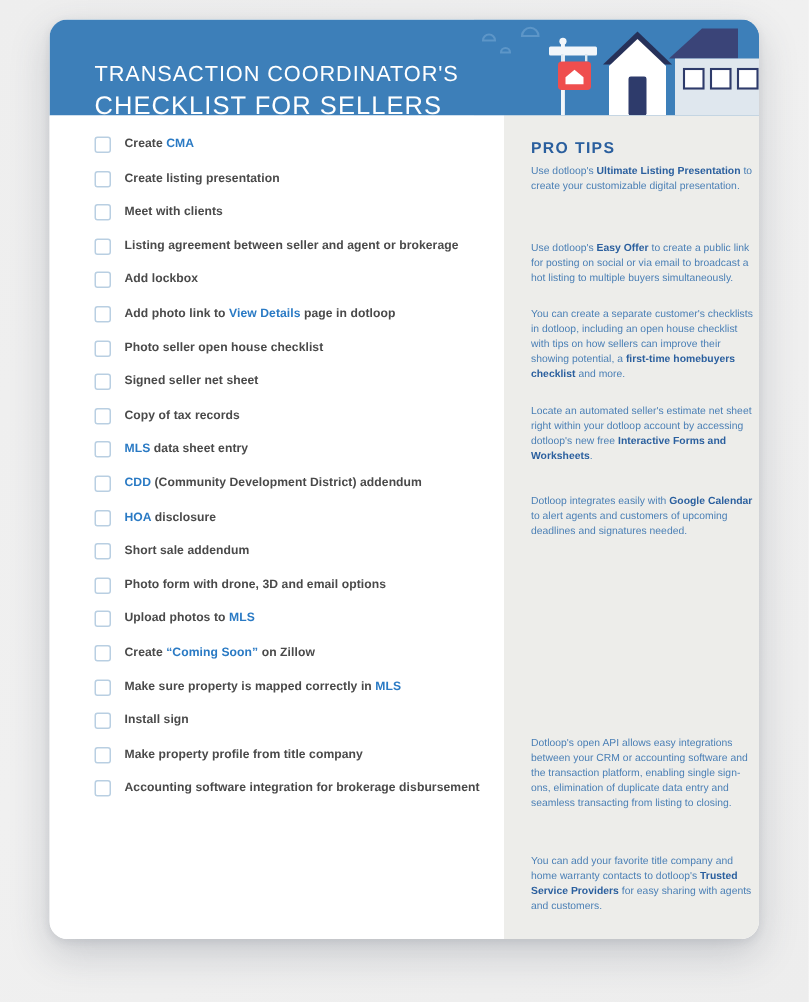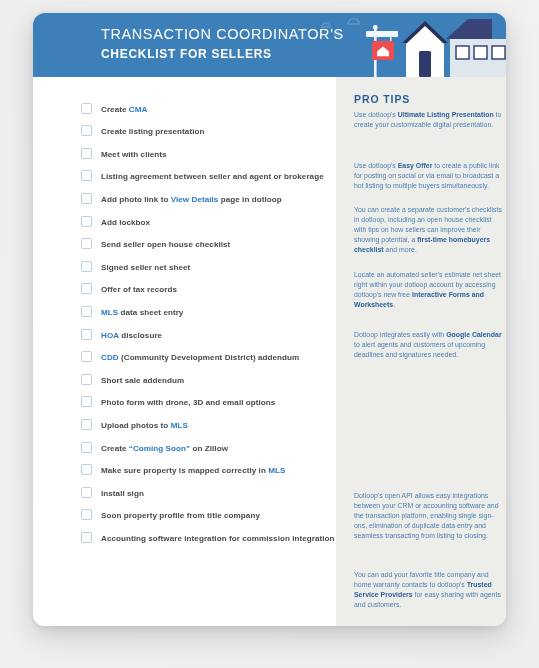--- a/index.html
+++ b/index.html
@@ -33,47 +33,46 @@
     background: #3d7fb9;
     overflow: hidden;
   }
   #header .hdr-gloss {
     position: absolute; right: -10px; top: -18px;
     width: 150px; height: 44px;
     background: rgba(255,255,255,0.10);
     border-radius: 22px;
   }
   #header .hdr-text {
-    position: absolute; left: 30px; top: 12px;
+    position: absolute; left: 30px; top: 28px;
     color: #ffffff;
     letter-spacing: 0.6px;
-    margin-left: 38px;
   }
   #header .hdr-line1 { font-size: 14.5px; font-weight: 400; line-height: 19px; }
-  #header .hdr-line2 { font-size: 12px; font-weight: bold; line-height: 21px; letter-spacing: 0.7px; }
+  #header .hdr-line2 { font-size: 17px; font-weight: normal; line-height: 21px; letter-spacing: 0.7px; }
 
   
   #illo { position: absolute; right: 0; top: 0; width: 190px; height: 64px; }
 
   
   #body { position: relative; display: flex; height: 549px; }
 
   #checklist {
     position: relative;
     width: 303px;
     padding: 14px 0 0 0;
     background: #ffffff;
     z-index: 3;
   }
   .row {
     position: relative;
     display: flex;
-    align-items: flex-end;
+    align-items: flex-start;
     height: 22.6px;
-    padding-left: 48px;
+    padding-left: 30px;
   }
   .cb {
     width: 11px; height: 11px;
     border: 1px solid #b9cfe2;
     border-radius: 2px;
     background: #fff;
     flex: 0 0 auto;
     margin-right: 9px;
   }
   .lbl {
@@ -217,52 +216,52 @@
           <div class="row">
             <span class="cb"></span>
             <span class="lbl">Meet with clients</span>
           </div>
           <div class="row">
             <span class="cb"></span>
             <span class="lbl">Listing agreement between seller and agent or brokerage</span>
           </div>
           <div class="row">
             <span class="cb"></span>
+            <span class="lbl">Add lockbox</span>
+          </div>
+          <div class="row">
+            <span class="cb"></span>
             <span class="lbl">Add photo link to <b>View Details</b> page in dotloop</span>
           </div>
           <div class="row">
             <span class="cb"></span>
-            <span class="lbl">Add lockbox</span>
-          </div>
-          <div class="row">
-            <span class="cb"></span>
-            <span class="lbl">Send seller open house checklist</span>
+            <span class="lbl">Photo seller open house checklist</span>
           </div>
           <div class="row">
             <span class="cb"></span>
             <span class="lbl">Signed seller net sheet</span>
           </div>
           <div class="row">
             <span class="cb"></span>
-            <span class="lbl">Offer of tax records</span>
+            <span class="lbl">Copy of tax records</span>
           </div>
           <div class="row">
             <span class="cb"></span>
             <span class="lbl"><b>MLS</b> data sheet entry</span>
           </div>
           <div class="row">
             <span class="cb"></span>
+            <span class="lbl"><b>CDD</b> (Community Development District) addendum</span>
+          </div>
+          <div class="row">
+            <span class="cb"></span>
             <span class="lbl"><b>HOA</b> disclosure</span>
           </div>
           <div class="row">
             <span class="cb"></span>
-            <span class="lbl"><b>CDD</b> (Community Development District) addendum</span>
-          </div>
-          <div class="row">
-            <span class="cb"></span>
             <span class="lbl">Short sale addendum</span>
           </div>
           <div class="row">
             <span class="cb"></span>
             <span class="lbl">Photo form with drone, 3D and email options</span>
           </div>
           <div class="row">
             <span class="cb"></span>
             <span class="lbl">Upload photos to <b>MLS</b></span>
           </div>
@@ -273,25 +272,25 @@
           <div class="row">
             <span class="cb"></span>
             <span class="lbl">Make sure property is mapped correctly in <b>MLS</b></span>
           </div>
           <div class="row">
             <span class="cb"></span>
             <span class="lbl">Install sign</span>
           </div>
           <div class="row">
             <span class="cb"></span>
-            <span class="lbl">Soon property profile from title company</span>
-          </div>
-          <div class="row">
-            <span class="cb"></span>
-            <span class="lbl">Accounting software integration for commission integration</span>
+            <span class="lbl">Make property profile from title company</span>
+          </div>
+          <div class="row">
+            <span class="cb"></span>
+            <span class="lbl">Accounting software integration for brokerage disbursement</span>
           </div>
         </div>
 
       <div id="tips">
         <div id="tips-title">PRO TIPS</div>
       <div class="tip" style="top: 33px;">Use dotloop's <b>Ultimate Listing Presentation</b> to create your customizable digital presentation.</div>
           <div class="tip" style="top: 84px;">Use dotloop's <b>Easy Offer</b> to create a public link for posting on social or via email to broadcast a hot listing to multiple buyers simultaneously.</div>
           <div class="tip" style="top: 128px;">You can create a separate customer's checklists in dotloop, including an open house checklist with tips on how sellers can improve their showing potential, a <b>first-time homebuyers checklist</b> and more.</div>
           <div class="tip" style="top: 193px;">Locate an automated seller's estimate net sheet right within your dotloop account by accessing dotloop's new free <b>Interactive Forms and Worksheets</b>.</div>
           <div class="tip" style="top: 253px;">Dotloop integrates easily with <b>Google Calendar</b> to alert agents and customers of upcoming deadlines and signatures needed.</div>

